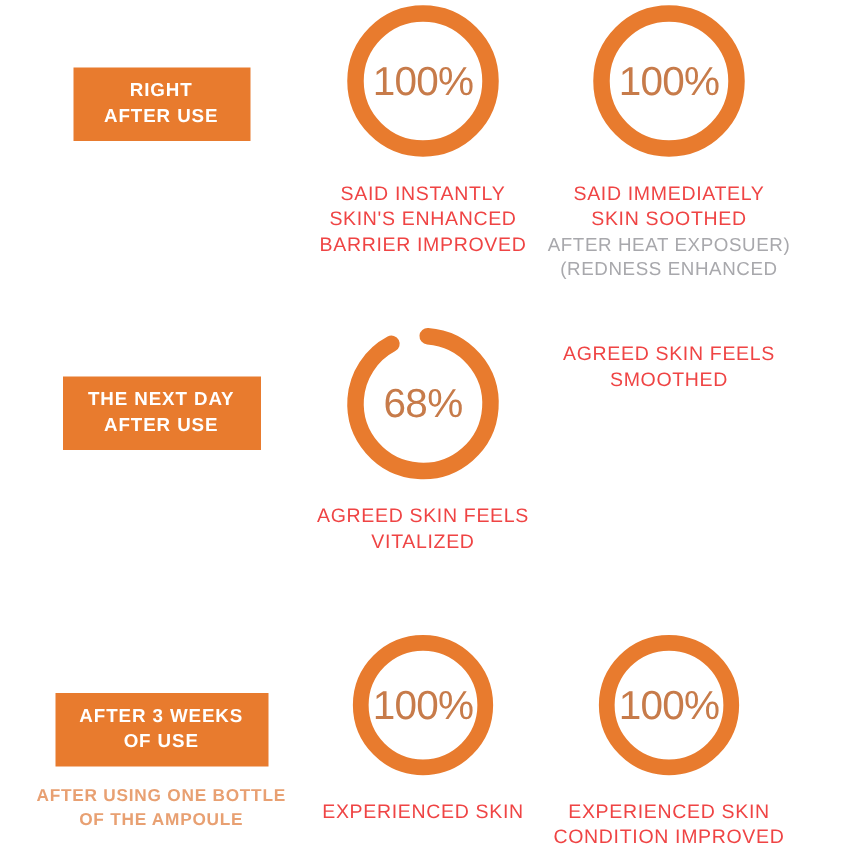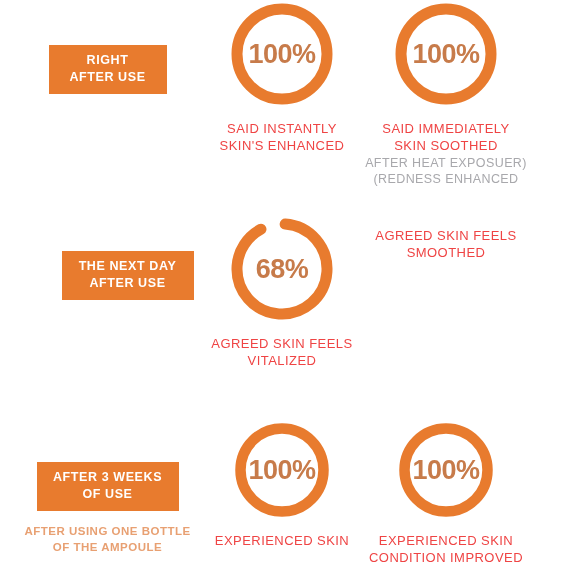--- a/index.html
+++ b/index.html
@@ -35,21 +35,21 @@
 
   
   .label-col {
     position: absolute;
     left: 0;
     top: 0;
     width: 215px;
     text-align: center;
   }
   .label-col-1 { padding-top: 45px; }
-  .label-col-2 { padding-top: 36px; margin-left: 20px; }
+  .label-col-2 { padding-top: 36px; }
   .label-col-3 { padding-top: 42px; }
 
   .badge {
     display: inline-block;
     background: #E87B2E;
     color: #ffffff;
     font-size: 12.5px;
     font-weight: bold;
     letter-spacing: 0.6px;
     line-height: 17px;
@@ -94,21 +94,21 @@
     position: absolute;
     left: 0;
     top: 0;
     width: 100%;
     height: 100%;
     display: flex;
     align-items: center;
     justify-content: center;
     color: #C77B4A;
     font-size: 27px;
-    font-weight: bold;
+    font-weight: normal;
     letter-spacing: -0.5px;
     line-height: 1;
   }
 
   .caption {
     color: #ef4444;
     font-size: 13px;
     letter-spacing: 0.45px;
     line-height: 17px;
     margin-top: 12px;
@@ -141,20 +141,21 @@
     <div class="stat stat-a">
       <div class="ring-wrap" style="width:108px;height:108px;">
         <svg width="108" height="108" viewBox="0 0 108 108" aria-hidden="true">
           <circle cx="54" cy="54" r="45" fill="none" stroke="#E87B2E" stroke-width="11" stroke-linecap="round"></circle>
         </svg>
         <div class="ring-value">100%</div>
       </div>
       <div class="caption">
         <span class="cline">SAID INSTANTLY</span>
         <span class="cline">SKIN'S ENHANCED</span>
+        <span class="cline">BARRIER IMPROVED</span>
       </div>
     </div>
 
     <div class="stat stat-b">
       <div class="ring-wrap" style="width:108px;height:108px;">
         <svg width="108" height="108" viewBox="0 0 108 108" aria-hidden="true">
           <circle cx="54" cy="54" r="45" fill="none" stroke="#E87B2E" stroke-width="11" stroke-linecap="round"></circle>
         </svg>
         <div class="ring-value">100%</div>
       </div>

